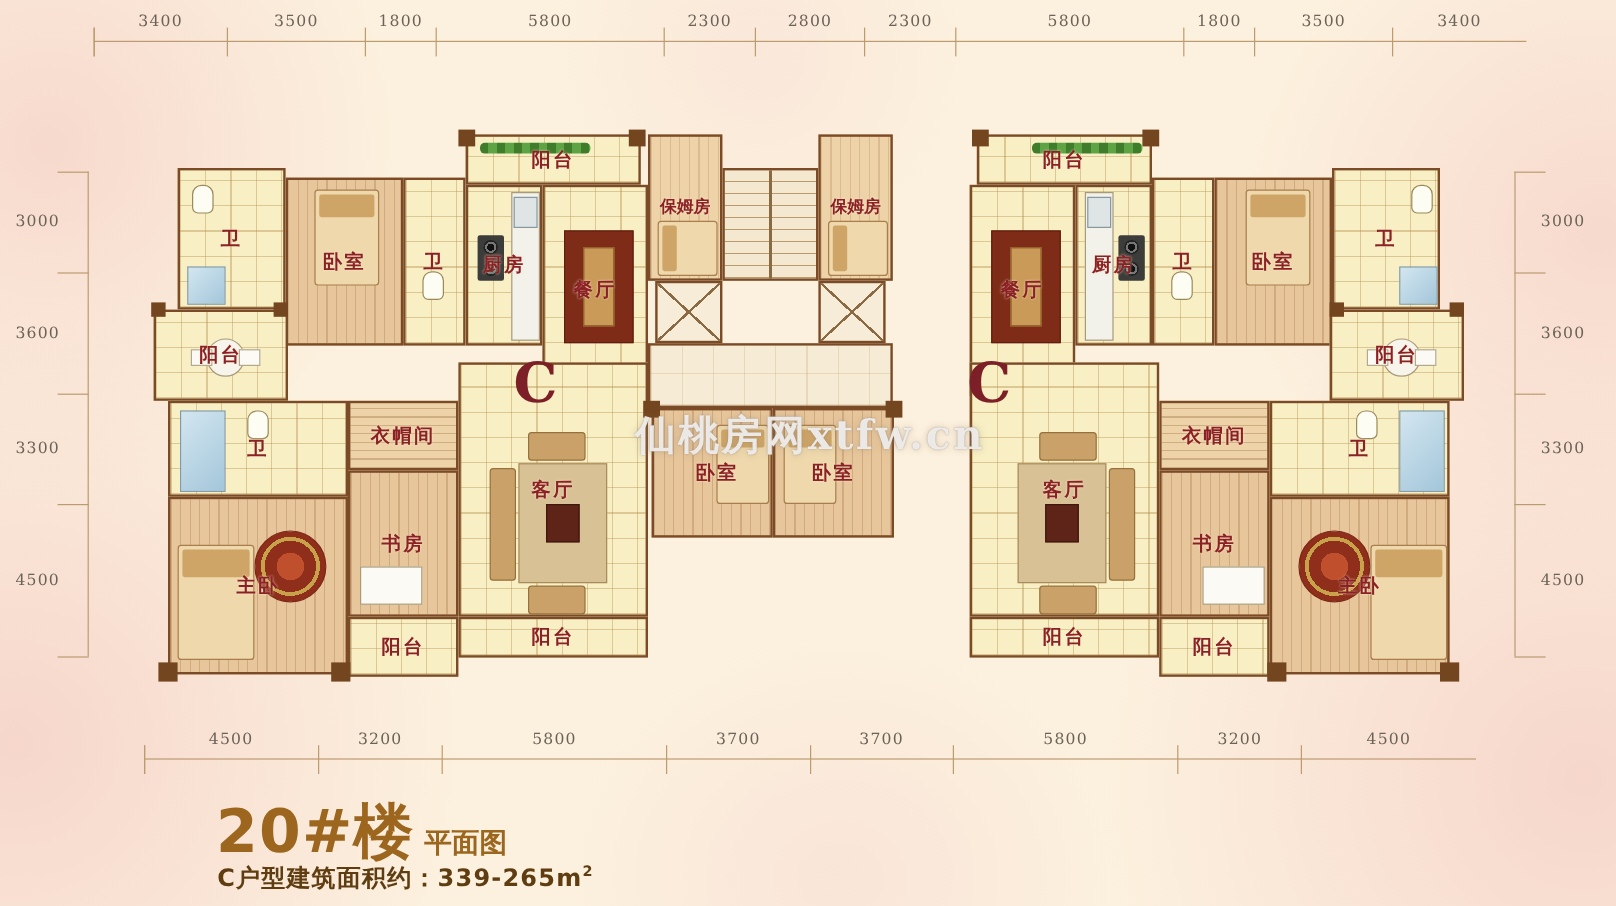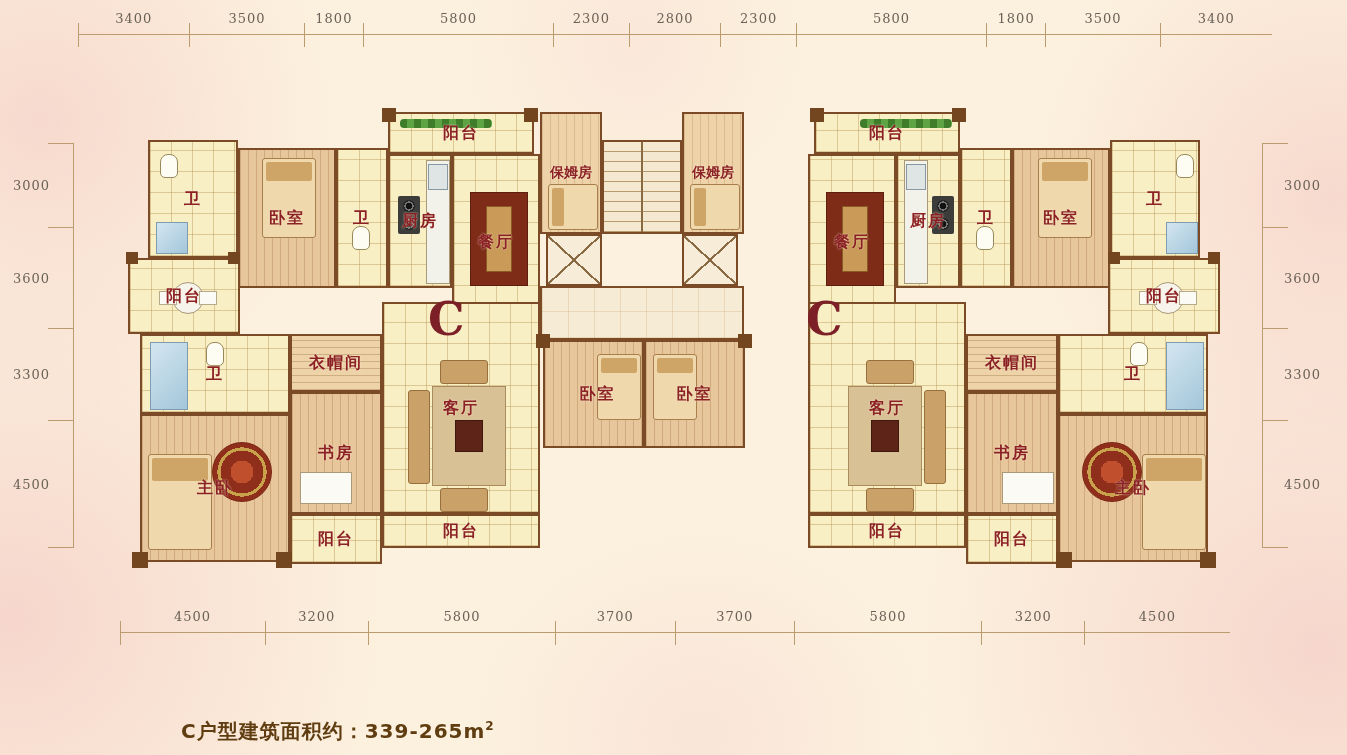--- a/index.html
+++ b/index.html
@@ -338,18 +338,22 @@
   <div class="pier" style="left:228px;top:252px;width:12px;height:12px"></div>
   <div class="pier" style="left:1108px;top:252px;width:12px;height:12px"></div>
   <div class="pier" style="left:1208px;top:252px;width:12px;height:12px"></div>
   <div class="pier" style="left:132px;top:552px;width:16px;height:16px"></div>
   <div class="pier" style="left:276px;top:552px;width:16px;height:16px"></div>
   <div class="pier" style="left:1056px;top:552px;width:16px;height:16px"></div>
   <div class="pier" style="left:1200px;top:552px;width:16px;height:16px"></div>
   <div class="pier" style="left:536px;top:334px;width:14px;height:14px"></div>
   <div class="pier" style="left:738px;top:334px;width:14px;height:14px"></div>
 
-
+  <div id="watermark">仙桃房网xtfw.cn</div>
+
+  <div id="titleline">
+    <span class="t-big">20#楼</span><span class="t-mid">平面图</span>
+  </div>
   <div id="arealine">
     <span>C户型建筑面积约：339-265m</span><sup>2</sup>
   </div>
 
 </div>
 
 </body></html>

